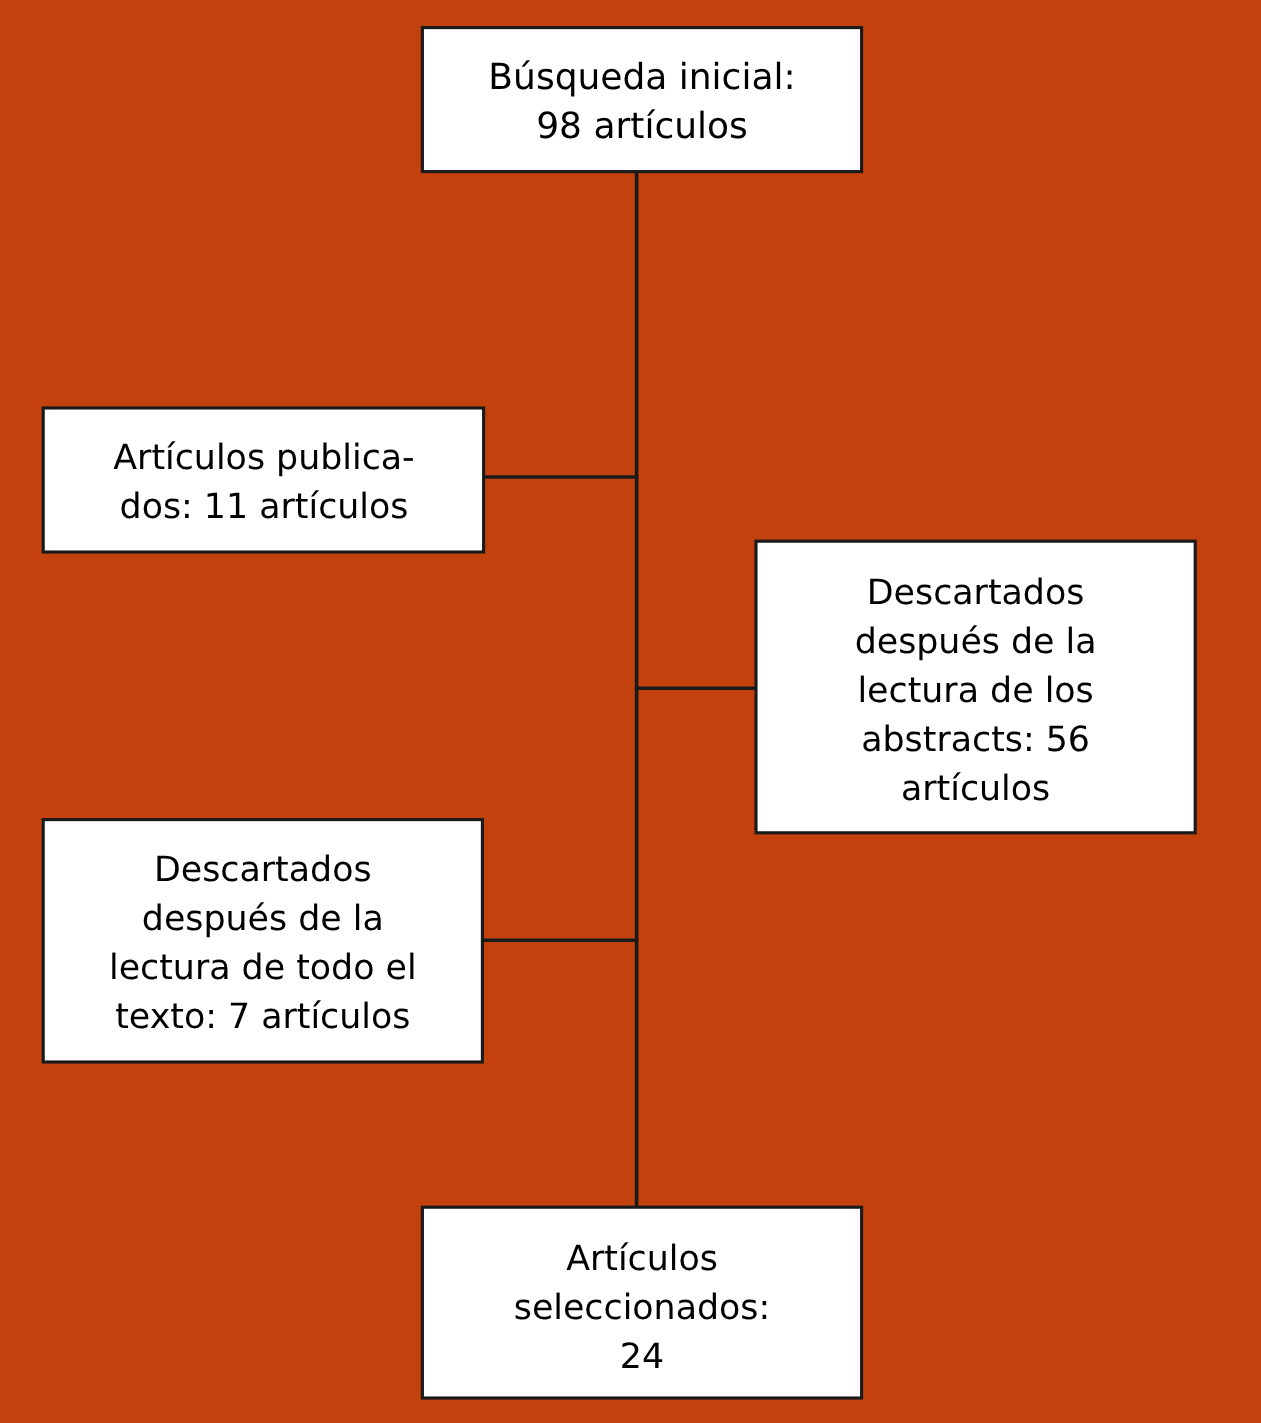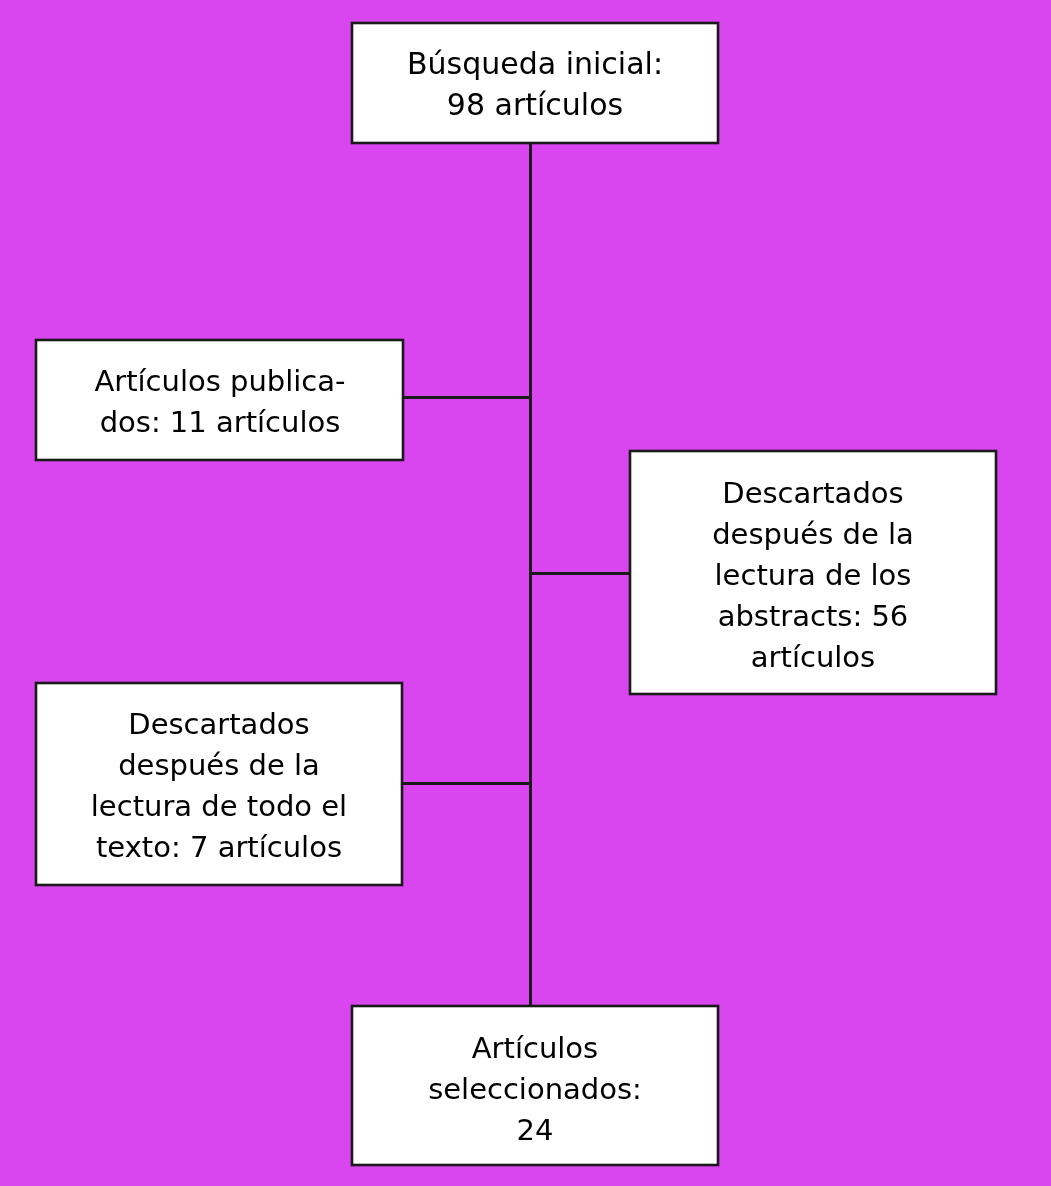--- a/index.html
+++ b/index.html
@@ -10,21 +10,21 @@
   body {
     width: 1051px;
     height: 1186px;
     font-family: "DejaVu Sans", sans-serif;
     overflow: hidden;
   }
   #flowchart-root {
     position: relative;
     width: 1051px;
     height: 1186px;
-    background: #d946ef;
+    background: #c2410c;
   }
   svg.flow-svg {
     position: absolute;
     top: 0;
     left: 0;
     width: 1051px;
     height: 1186px;
   }
   .node-box {
     fill: #ffffff;

